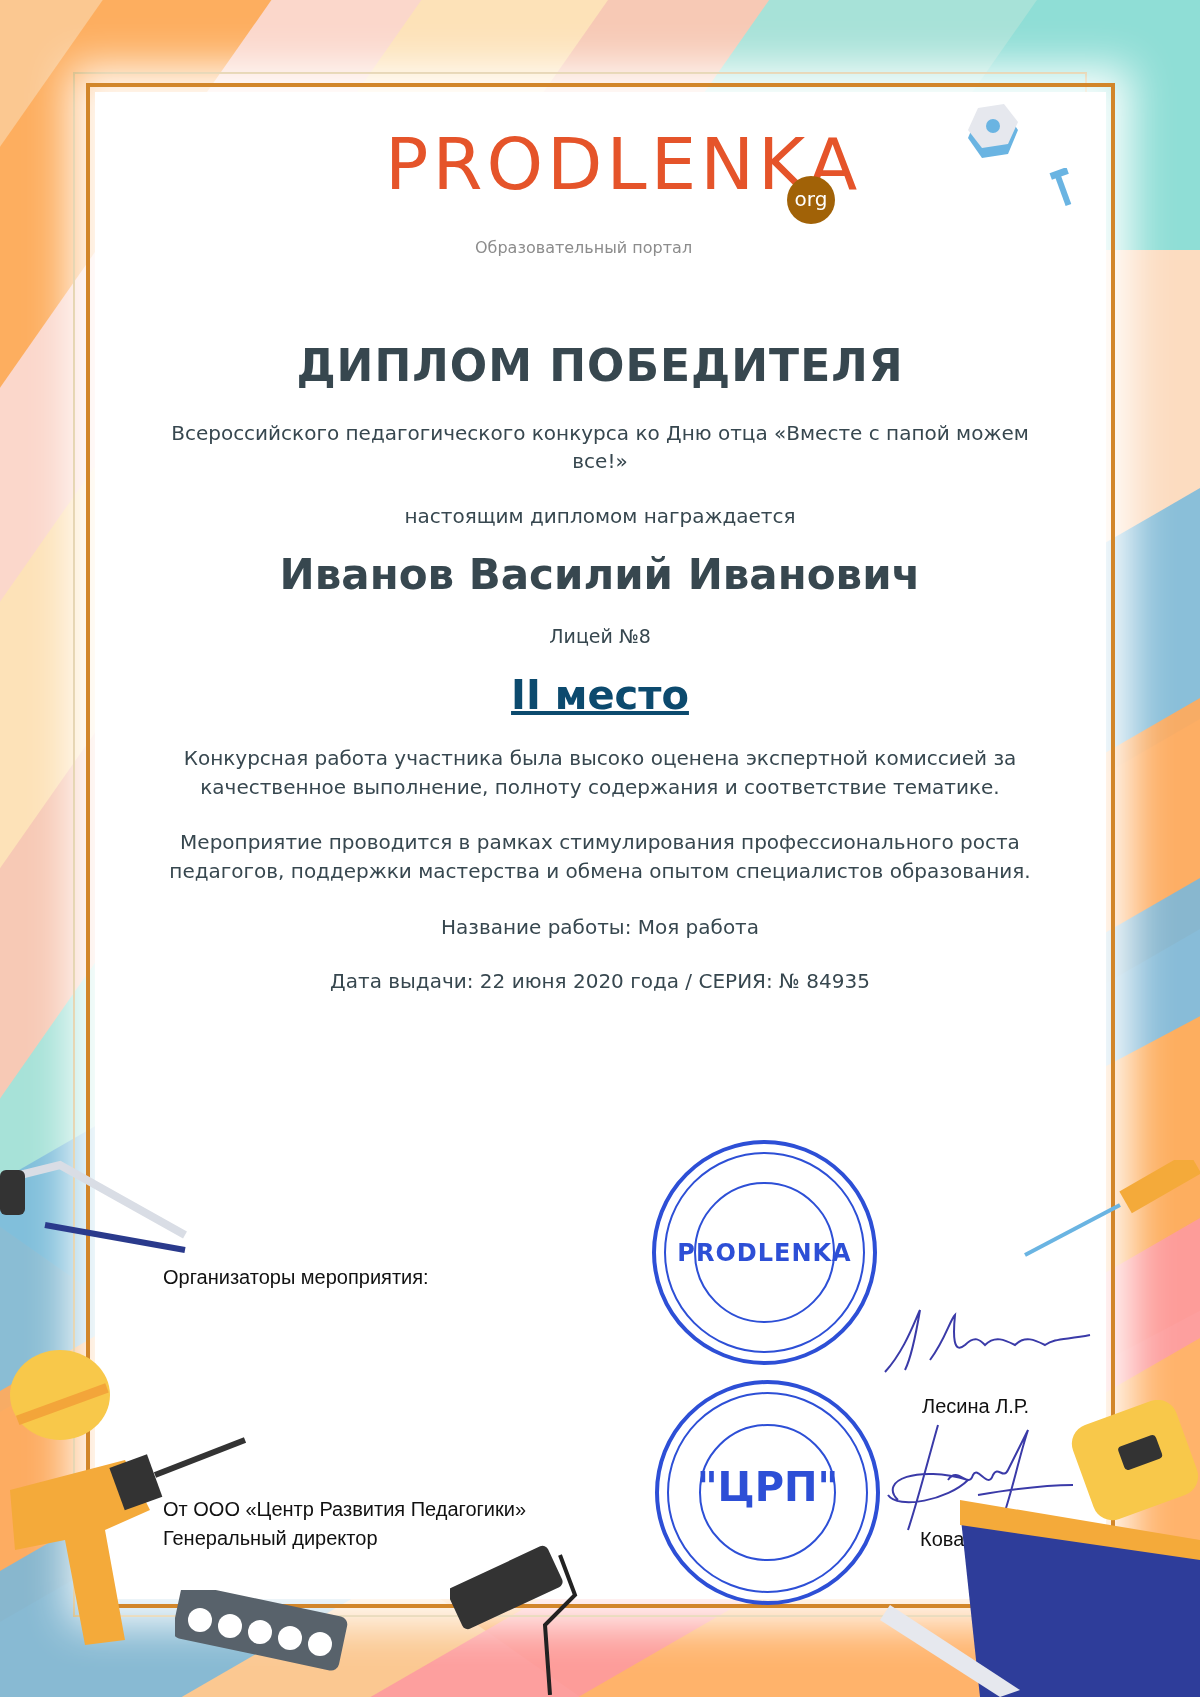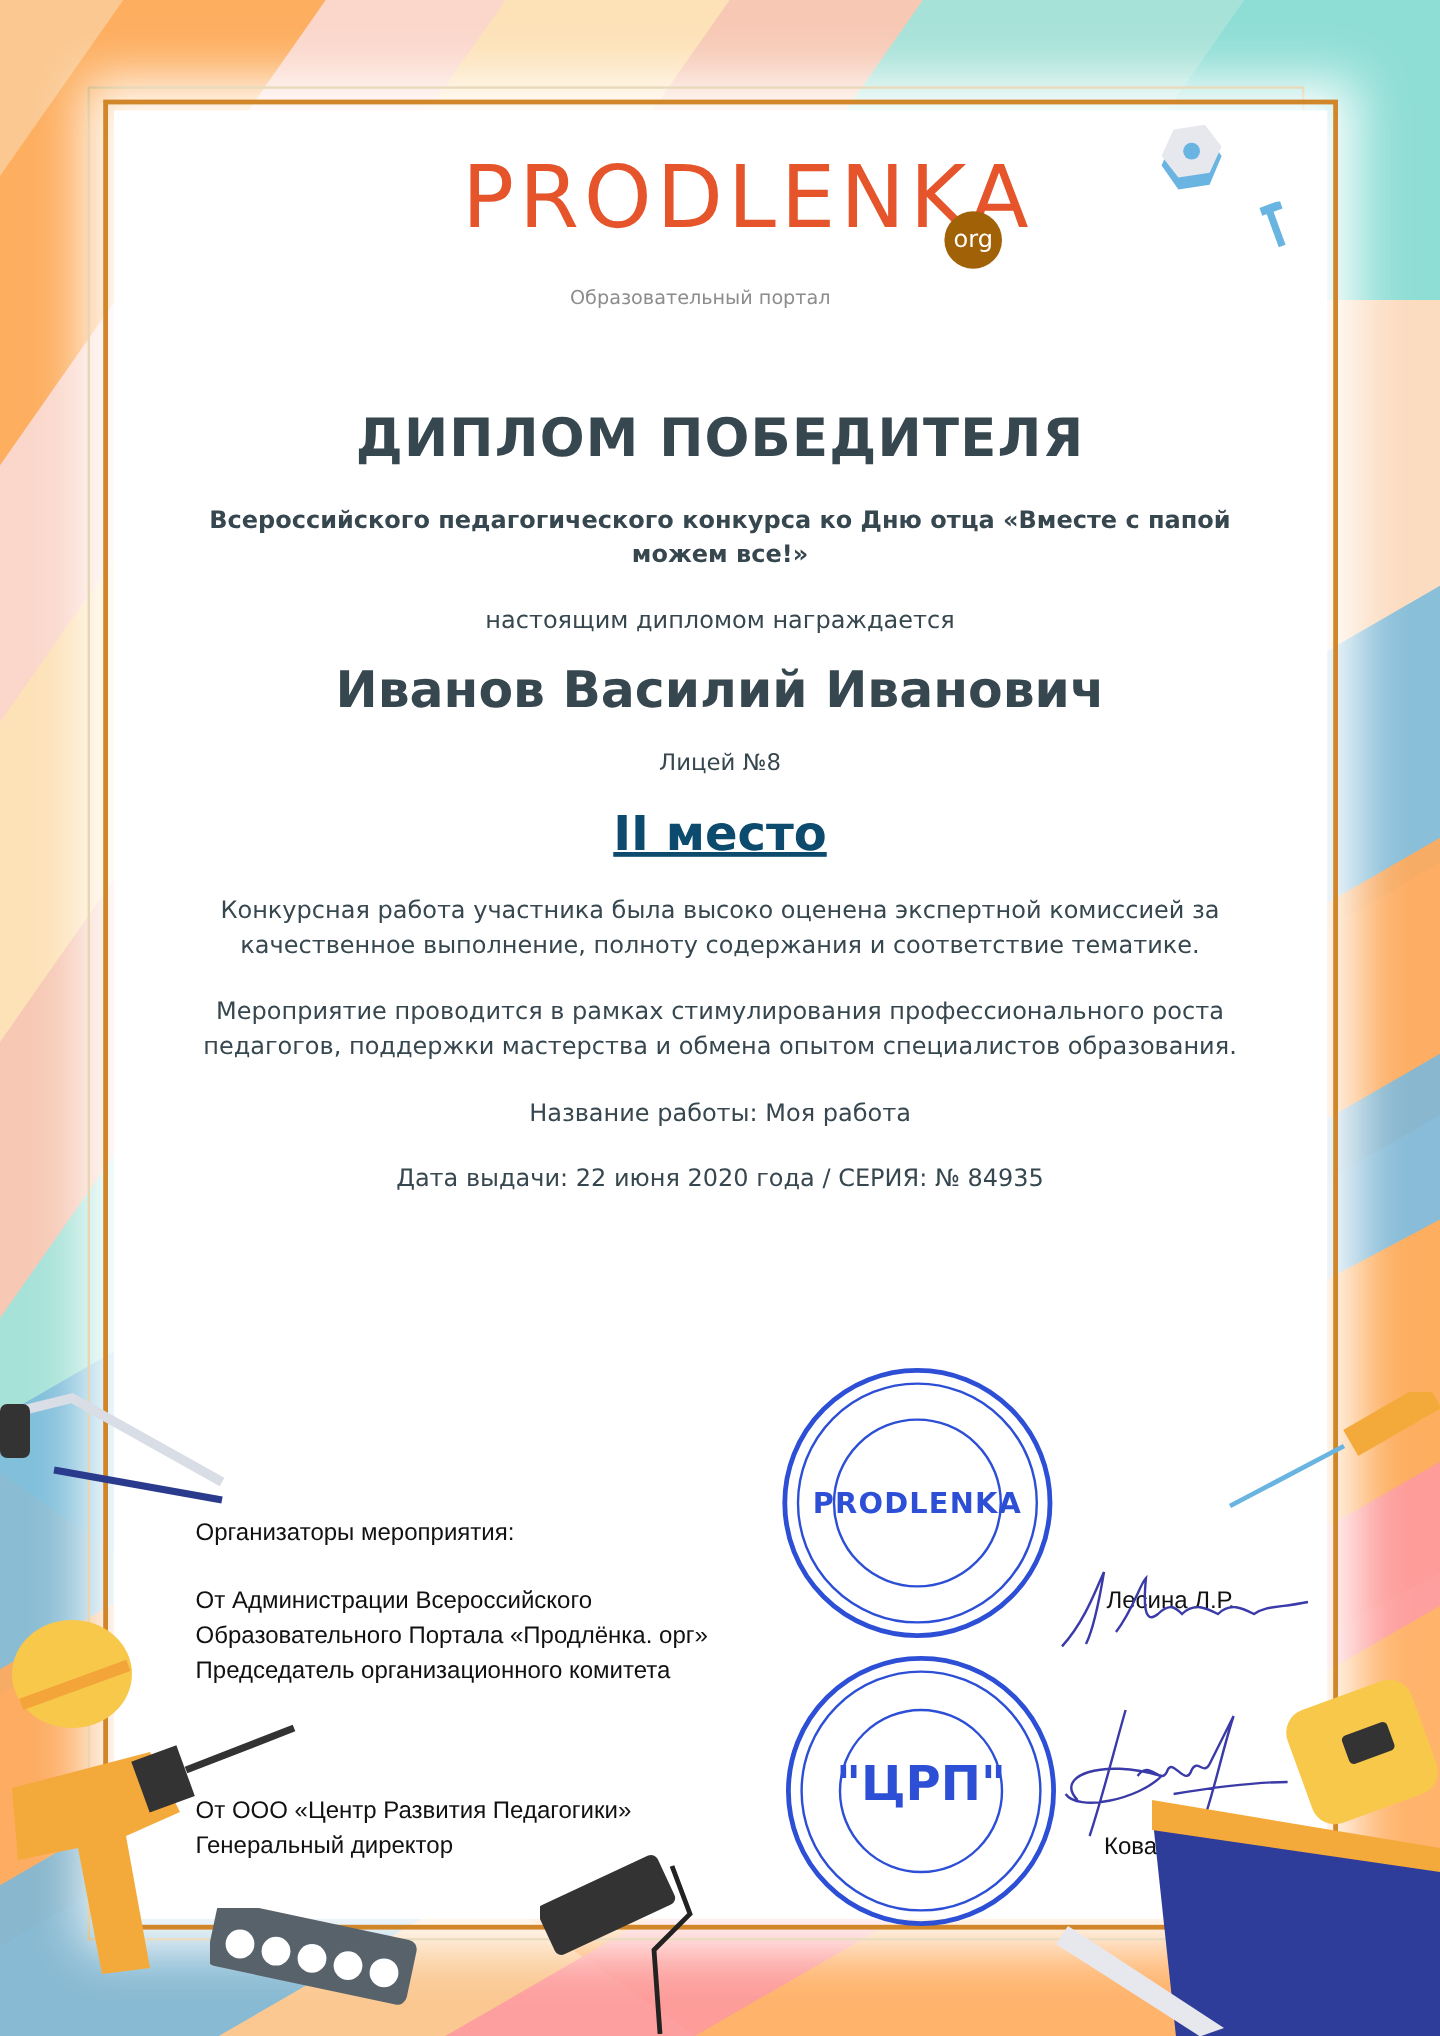--- a/index.html
+++ b/index.html
@@ -54,35 +54,35 @@
   }
   .logo-org {
     position:absolute; left:402px; top:48px; width:48px; height:48px; border-radius:50%;
     background:#a16207; color:#fff; font-size:20px; line-height:46px; text-align:center;
   }
   .logo-sub {
     position:absolute; left:90px; top:82px; font-size:16px; color:#8c8c8c;margin-top:28px;
   }
 
   .title { top:318px; font-size:44px; font-weight:bold; color:#37474f; letter-spacing:1px; }
-  .subtitle { top:397px; font-size:20px; font-weight:bold; color:#37474f; line-height:28px; left:160px; width:880px;}
+  .subtitle { top:397px; font-size:20px; font-weight:normal; color:#37474f; line-height:28px; left:160px; width:880px;}
   .awarded { top:482px; font-size:20px; color:#37474f; }
   .name { top:528px; font-size:42px; font-weight:bold; color:#37474f; }
   .org { top:603px; font-size:19px; color:#37474f; }
   .place { top:650px; font-size:40px; font-weight:bold; color:#0c4a6e;text-decoration:underline; }
   .para1 { top:722px; font-size:20px; color:#37474f; line-height:29px; }
   .para2 { top:806px; font-size:20px; color:#37474f; line-height:29px; }
   .work { top:893px; font-size:20px; color:#37474f; }
   .date { top:947px; font-size:20px; color:#37474f; }
 
   .sig { position:absolute; font-family:"Liberation Sans", sans-serif; font-size:20px; color:#111; line-height:29px; }
   .org-head { left:163px; top:1263px; }
   .org1 { left:163px; top:1320px; }
   .org2 { left:163px; top:1495px; }
-  .name1 { left:922px; top:1320px;text-align:right; }
+  .name1 { left:922px; top:1392px;text-align:right; }
   .name2 { left:920px; top:1525px; }
 
   
   .stamp { position:absolute; border-radius:50%; border:4px solid #2d4fd6; box-sizing:border-box; }
   .stamp .ring { position:absolute; border-radius:50%; border:2px solid #2d4fd6; }
   .stamp1 { left:652px; top:1140px; width:225px; height:225px; }
   .stamp2 { left:655px; top:1380px; width:225px; height:225px; }
   .stamp-text { position:absolute; width:100%; text-align:center; color:#2d4fd6; font-weight:bold; }
   .stamp1 .stamp-text { top:95px; font-size:24px; letter-spacing:1px; }
   .stamp2 .stamp-text { top:80px; font-size:40px; }
@@ -137,25 +137,20 @@
   <div class="center awarded">настоящим дипломом награждается</div>
   <div class="center name">Иванов Василий Иванович</div>
   <div class="center org">Лицей №8</div>
   <div class="center place">II место</div>
   <div class="center para1">Конкурсная работа участника была высоко оценена экспертной комиссией за качественное выполнение, полноту содержания и соответствие тематике.</div>
   <div class="center para2">Мероприятие проводится в рамках стимулирования профессионального роста педагогов, поддержки мастерства и обмена опытом специалистов образования.</div>
   <div class="center work">Название работы: Моя работа</div>
   <div class="center date">Дата выдачи: 22 июня 2020 года / СЕРИЯ: № 84935</div>
 
   <div class="sig org-head">Организаторы мероприятия:</div>
-  <div class="sig org1">
-    <div>От Администрации Всероссийского</div>
-    <div>Образовательного Портала «Продлёнка. орг»</div>
-    <div>Председатель организационного комитета</div>
-  </div>
   <div class="sig org2">
     <div>От ООО «Центр Развития Педагогики»</div>
     <div>Генеральный директор</div>
   </div>
   <div class="sig name1">Лесина Л.Р.</div>
   <div class="sig name2">Ковалева Л.А.</div>
 
   <div class="stamp stamp1">
     <div class="ring" style="left:8px;top:8px;right:8px;bottom:8px;"></div>
     <div class="ring" style="left:38px;top:38px;right:38px;bottom:38px;"></div>

